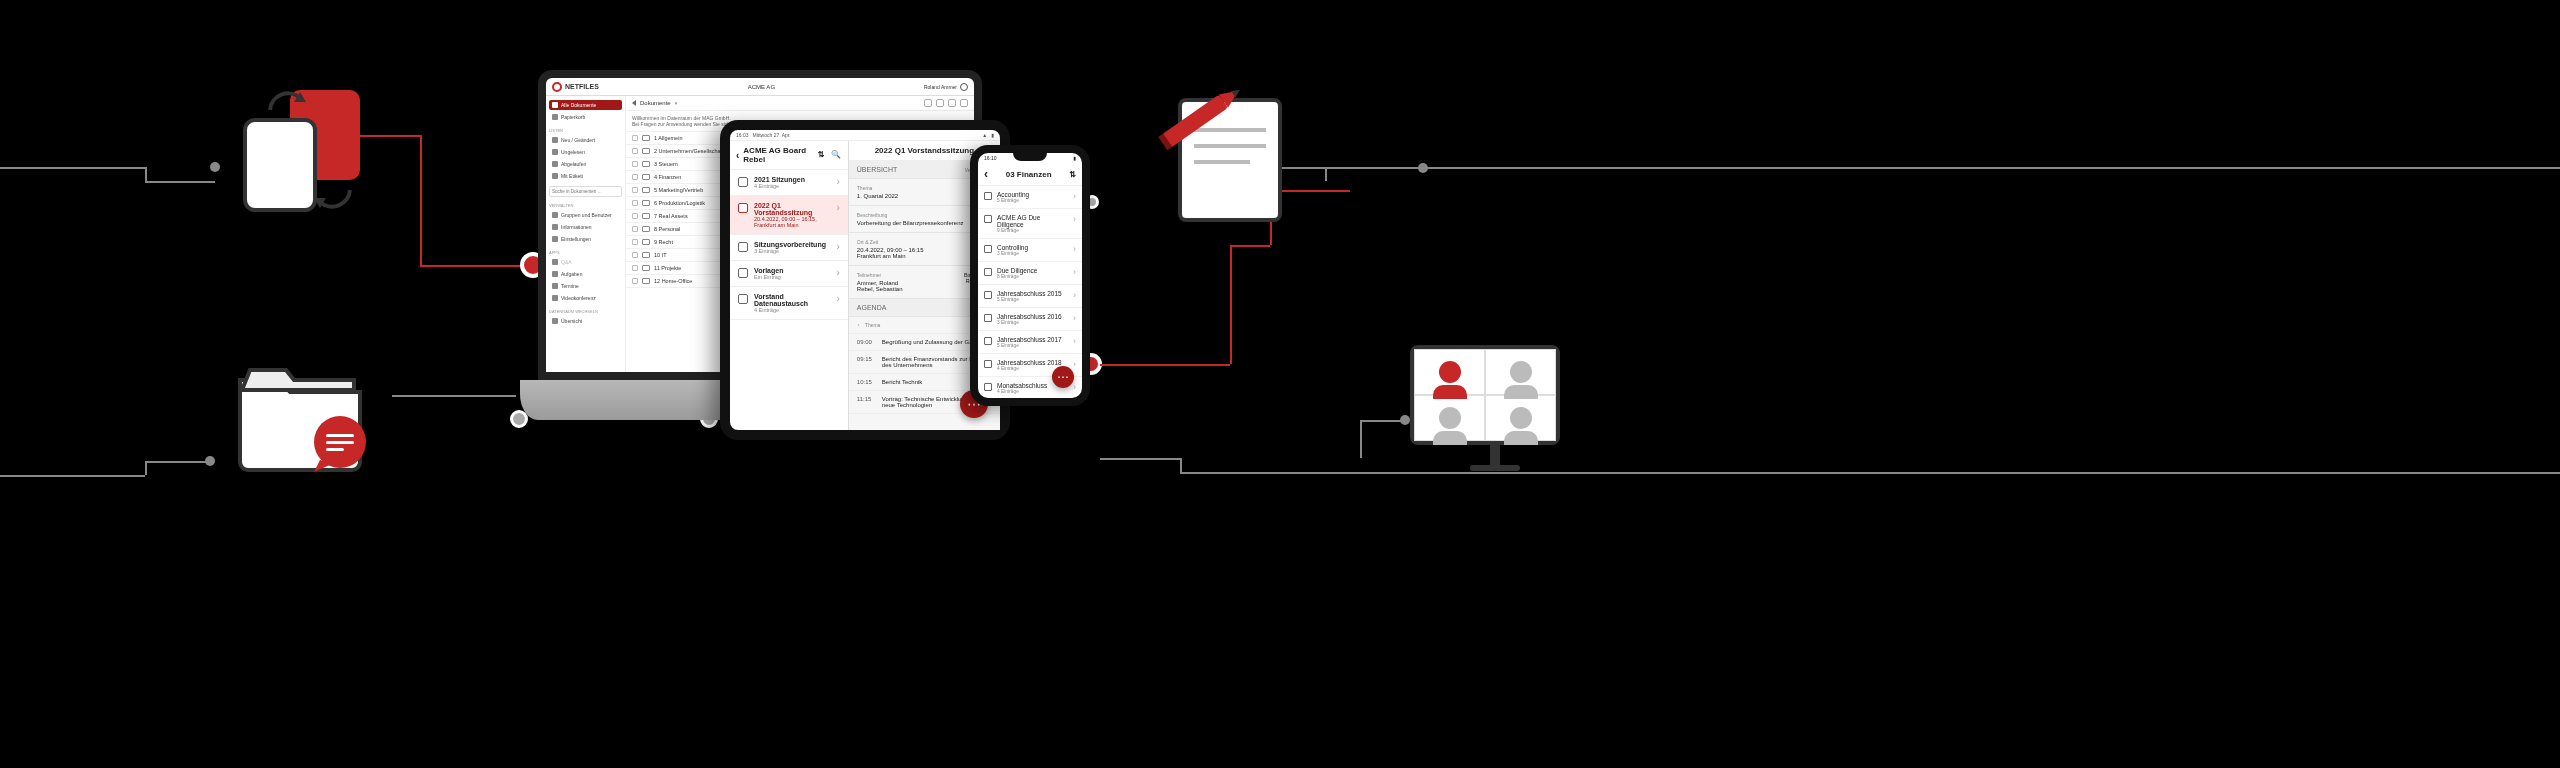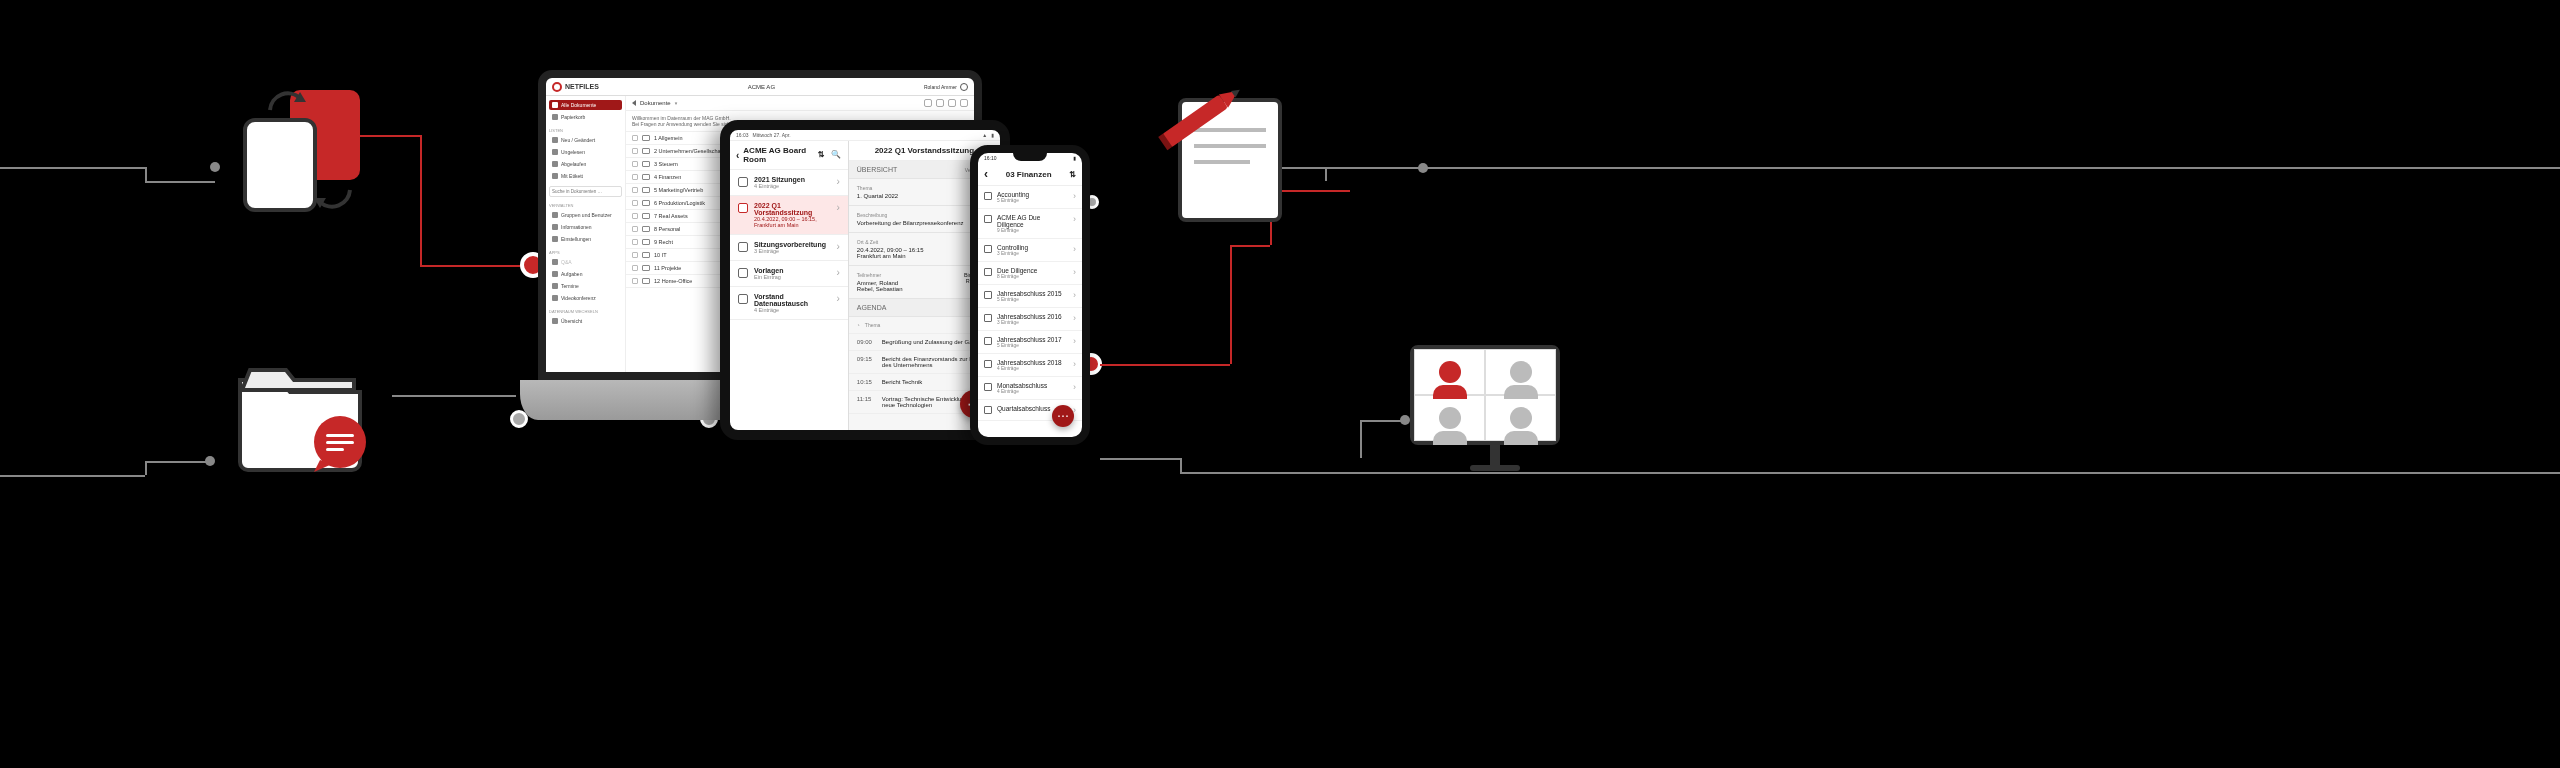--- a/index.html
+++ b/index.html
@@ -129,21 +129,21 @@
 
   .fab {
     position:absolute; right:12px; bottom:12px; width:28px; height:28px;
     border-radius:50%; background:#A01818; color:#fff; display:flex;
     align-items:center; justify-content:center; font-size:14px;
     box-shadow:0 3px 6px rgba(0,0,0,.3);
   }
 
   
   .phone {
-    position:absolute; left:970px; top:145px; width:120px; height:300px;
+    position:absolute; left:970px; top:145px; width:120px; height:261px;
     background:#fff; border:8px solid #111; border-radius:18px;
     box-shadow:-6px 4px 16px rgba(0,0,0,.4);
     display:flex; flex-direction:column; font-size:6px; color:#222;
   }
   .notch {
     position:absolute; top:0; left:50%; transform:translateX(-50%);
     width:34px; height:8px; background:#111; border-radius:0 0 8px 8px;
   }
   .p-status { display:flex; justify-content:space-between; font-size:5px; padding:2px 6px; }
   .p-head {
@@ -453,21 +453,21 @@
     <span>16:03</span>
     <span>Mittwoch 27. Apr.</span>
     <span style="flex:1"></span>
     <span>▲</span>
     <span>▮</span>
   </div>
   <div class="tablet-body">
     <div class="t-left">
       <div class="t-head">
         <span class="back">‹</span>
-        <span class="title">ACME AG Board Room</span>
+        <span class="title">ACME AG Board Rebel</span>
         <span class="sort"></span>
         <span class="search"></span>
       </div>
       <div id="tab-items">
           <div class="t-item">
             <span class="icon"></span>
             <span class="lbl">
               <div class="title2">2021 Sitzungen</div>
               <div class="sub">4 Einträge</div>
             </span>

